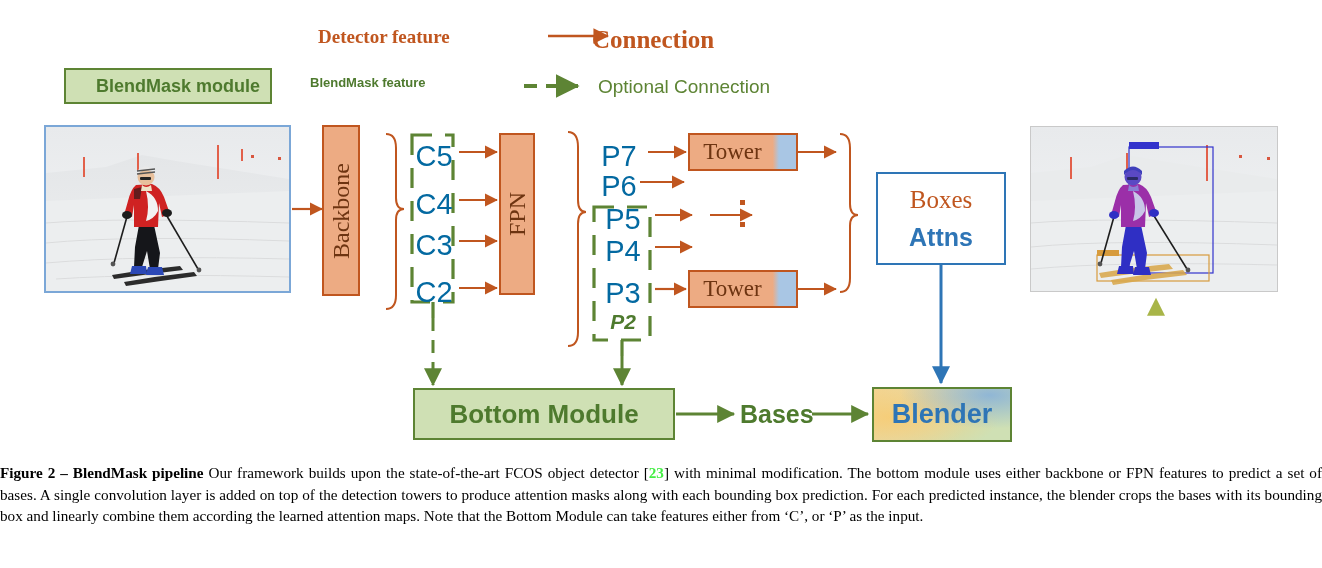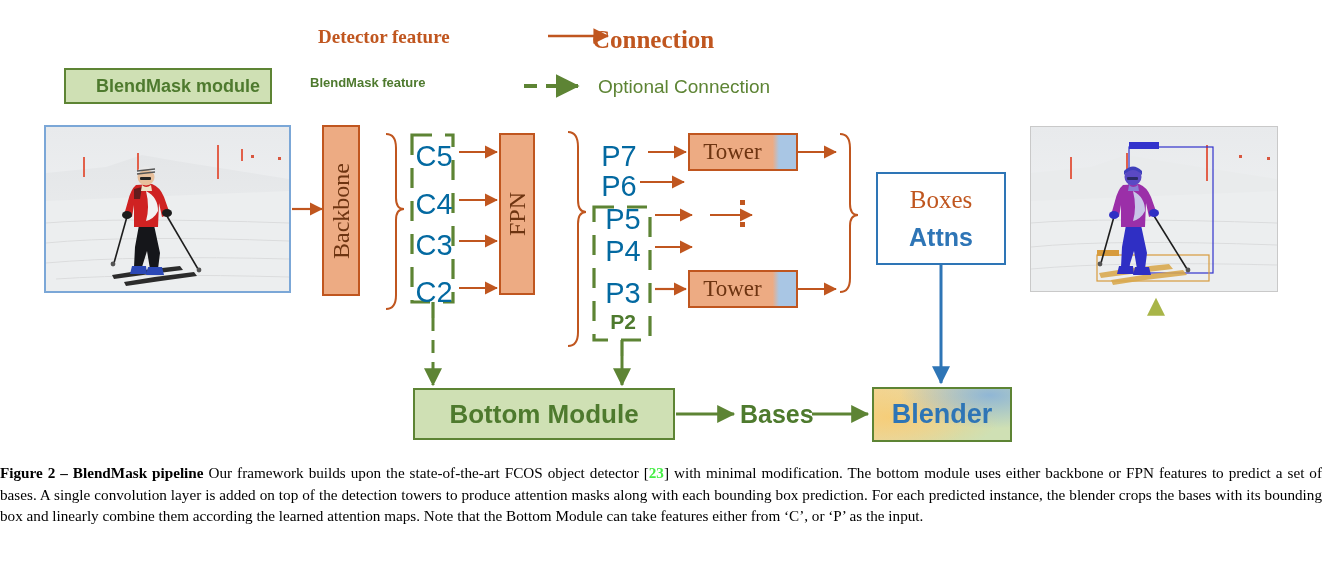--- a/index.html
+++ b/index.html
@@ -79,21 +79,21 @@
   }
   .t-blender{color:#2e75b6;font-family:"Liberation Sans",sans-serif;font-weight:bold;font-size:27px;}
   .t-bases{color:#4e7a2e;font-family:"Liberation Sans",sans-serif;font-weight:bold;font-size:25px;}
 
   
   .lvl{
     position:absolute;font-family:Liberation Sans, sans-serif;color:#0369a1;font-size:29px;
     text-align:center;white-space:nowrap;
   }
   .lvl.green{
-    font-family:"Liberation Sans",sans-serif;font-weight:bold;color:#4e7a2e;font-size:21px;
+    font-family:"Liberation Sans",sans-serif;font-weight:bold;color:#4e7a2e;font-size:21px;font-style:italic;
   }
 
   
   .photo{position:absolute;overflow:hidden;box-sizing:border-box;}
   .photo-in{border:2px solid #7ba7d7;}
   .photo-out{border:1px solid #c9c9c9;}
 
   
   .caption{
     position:absolute;left:0;top:462px;width:1322px;

